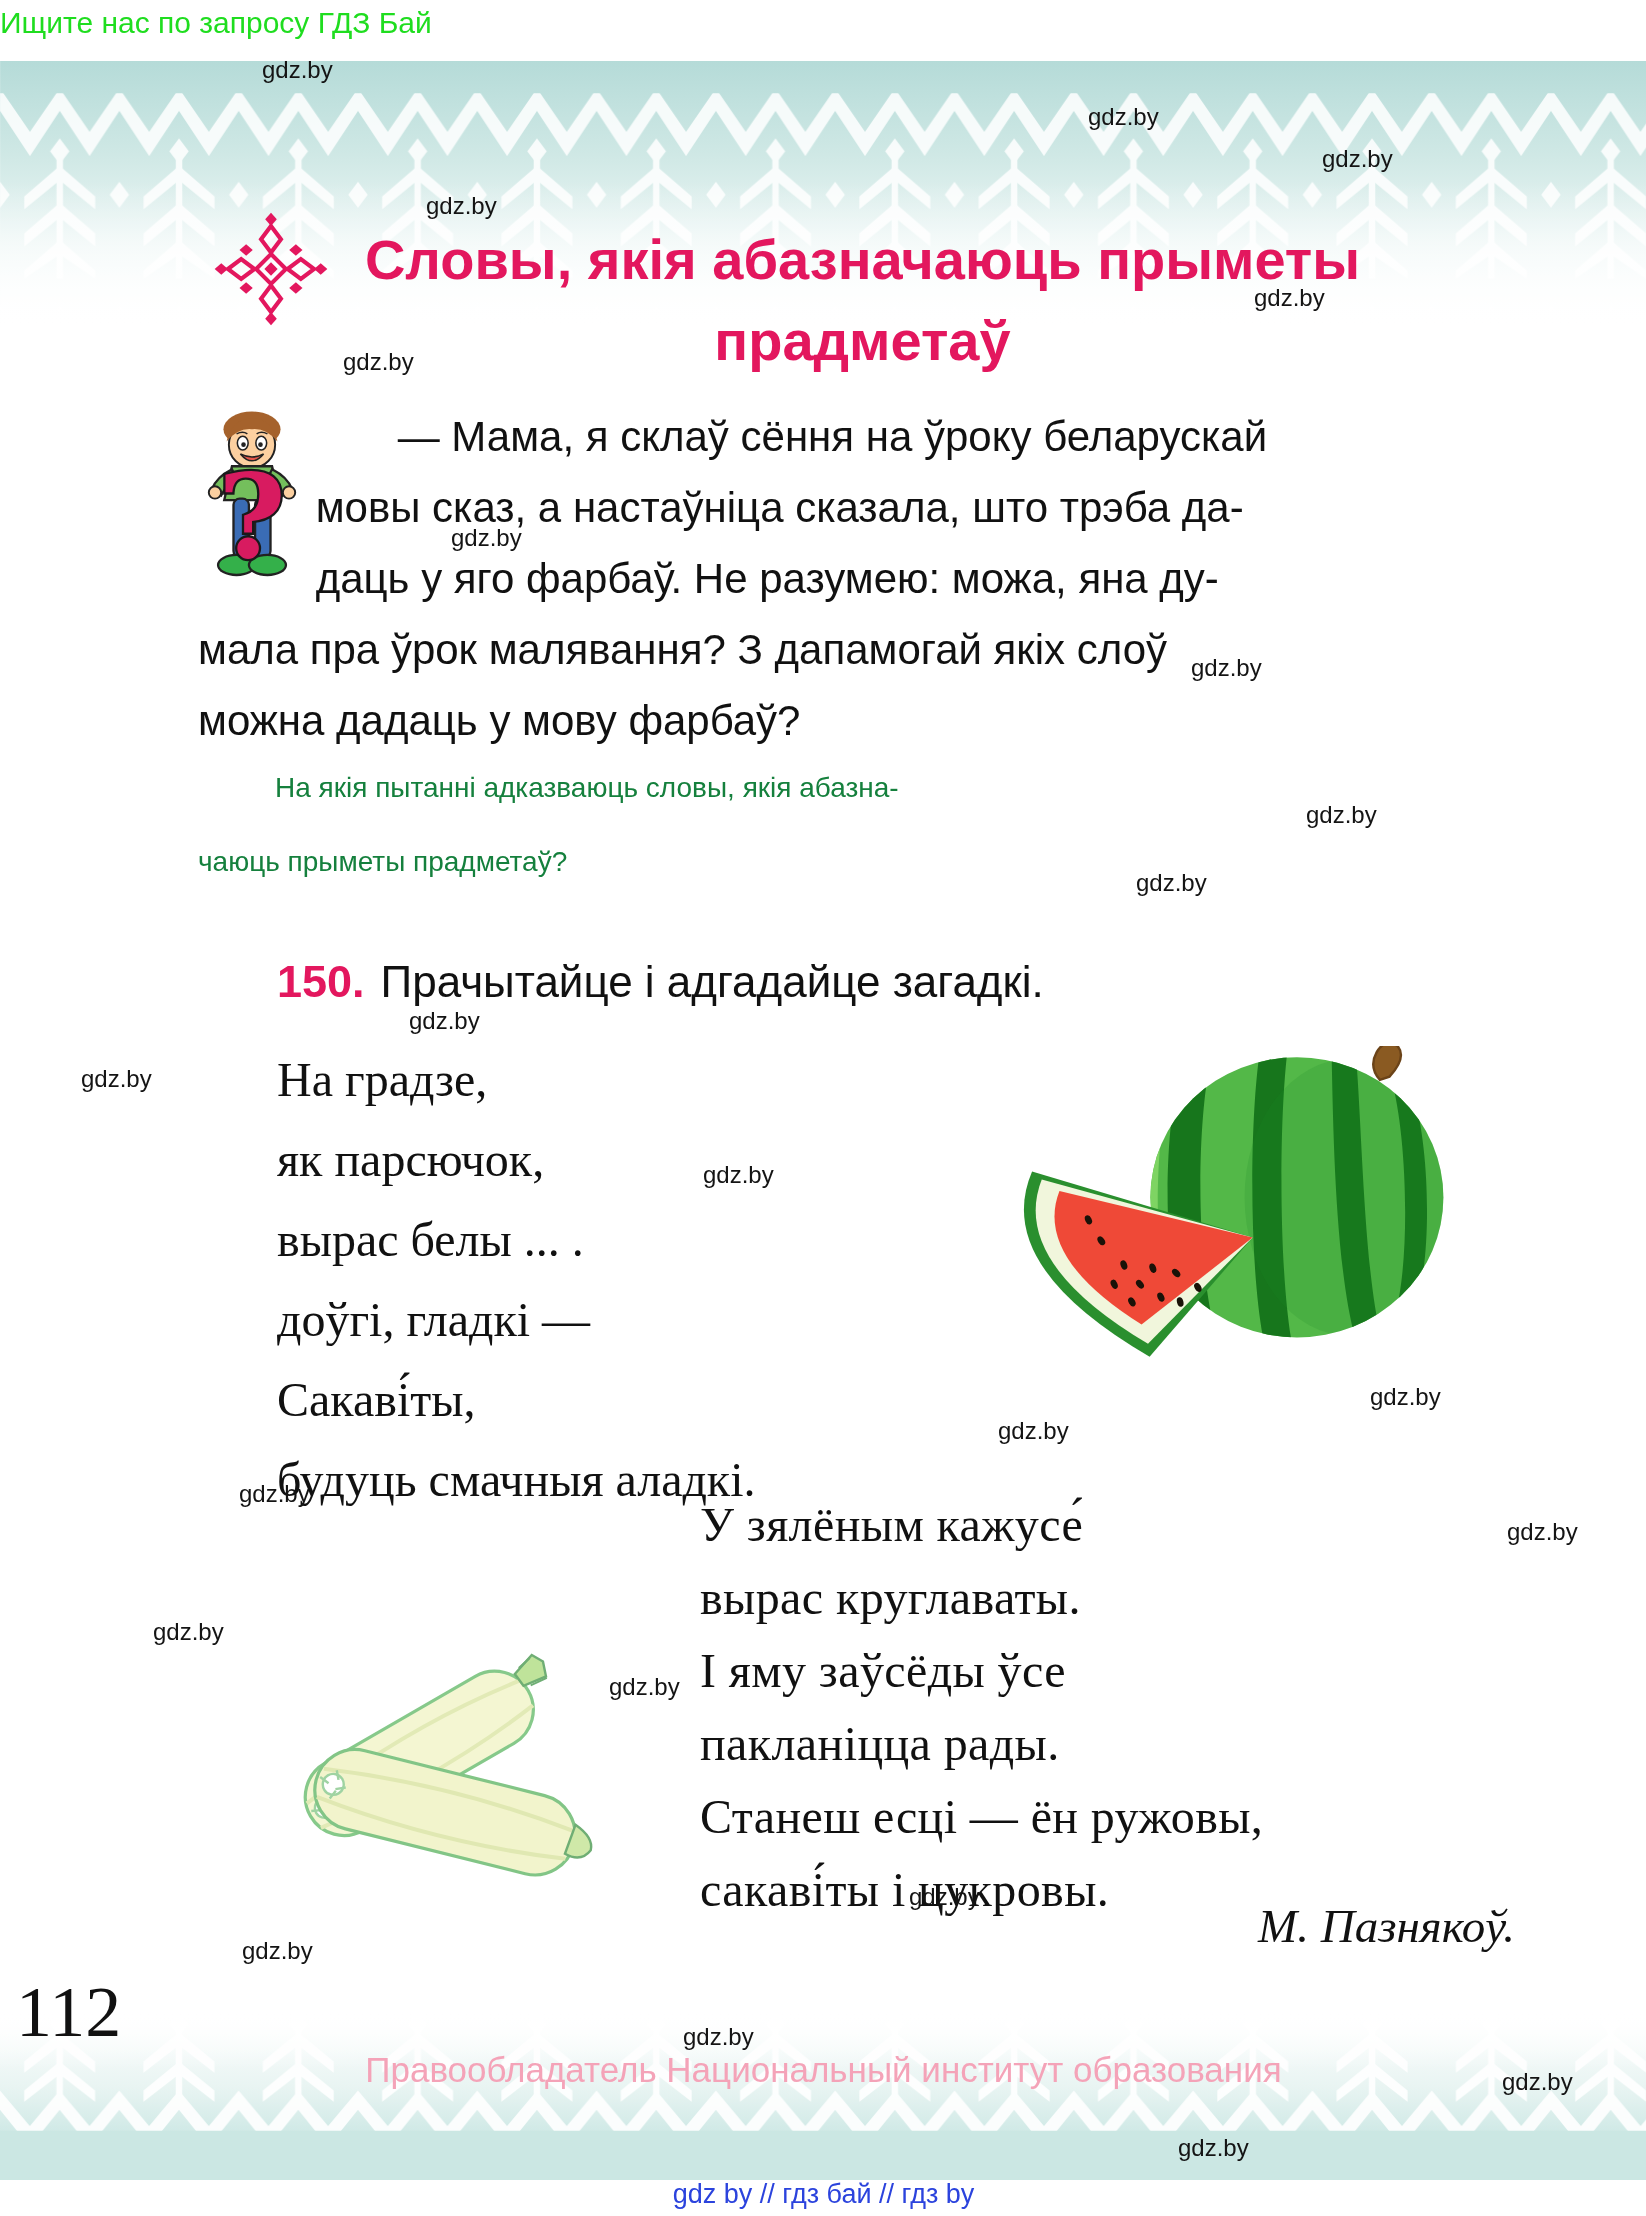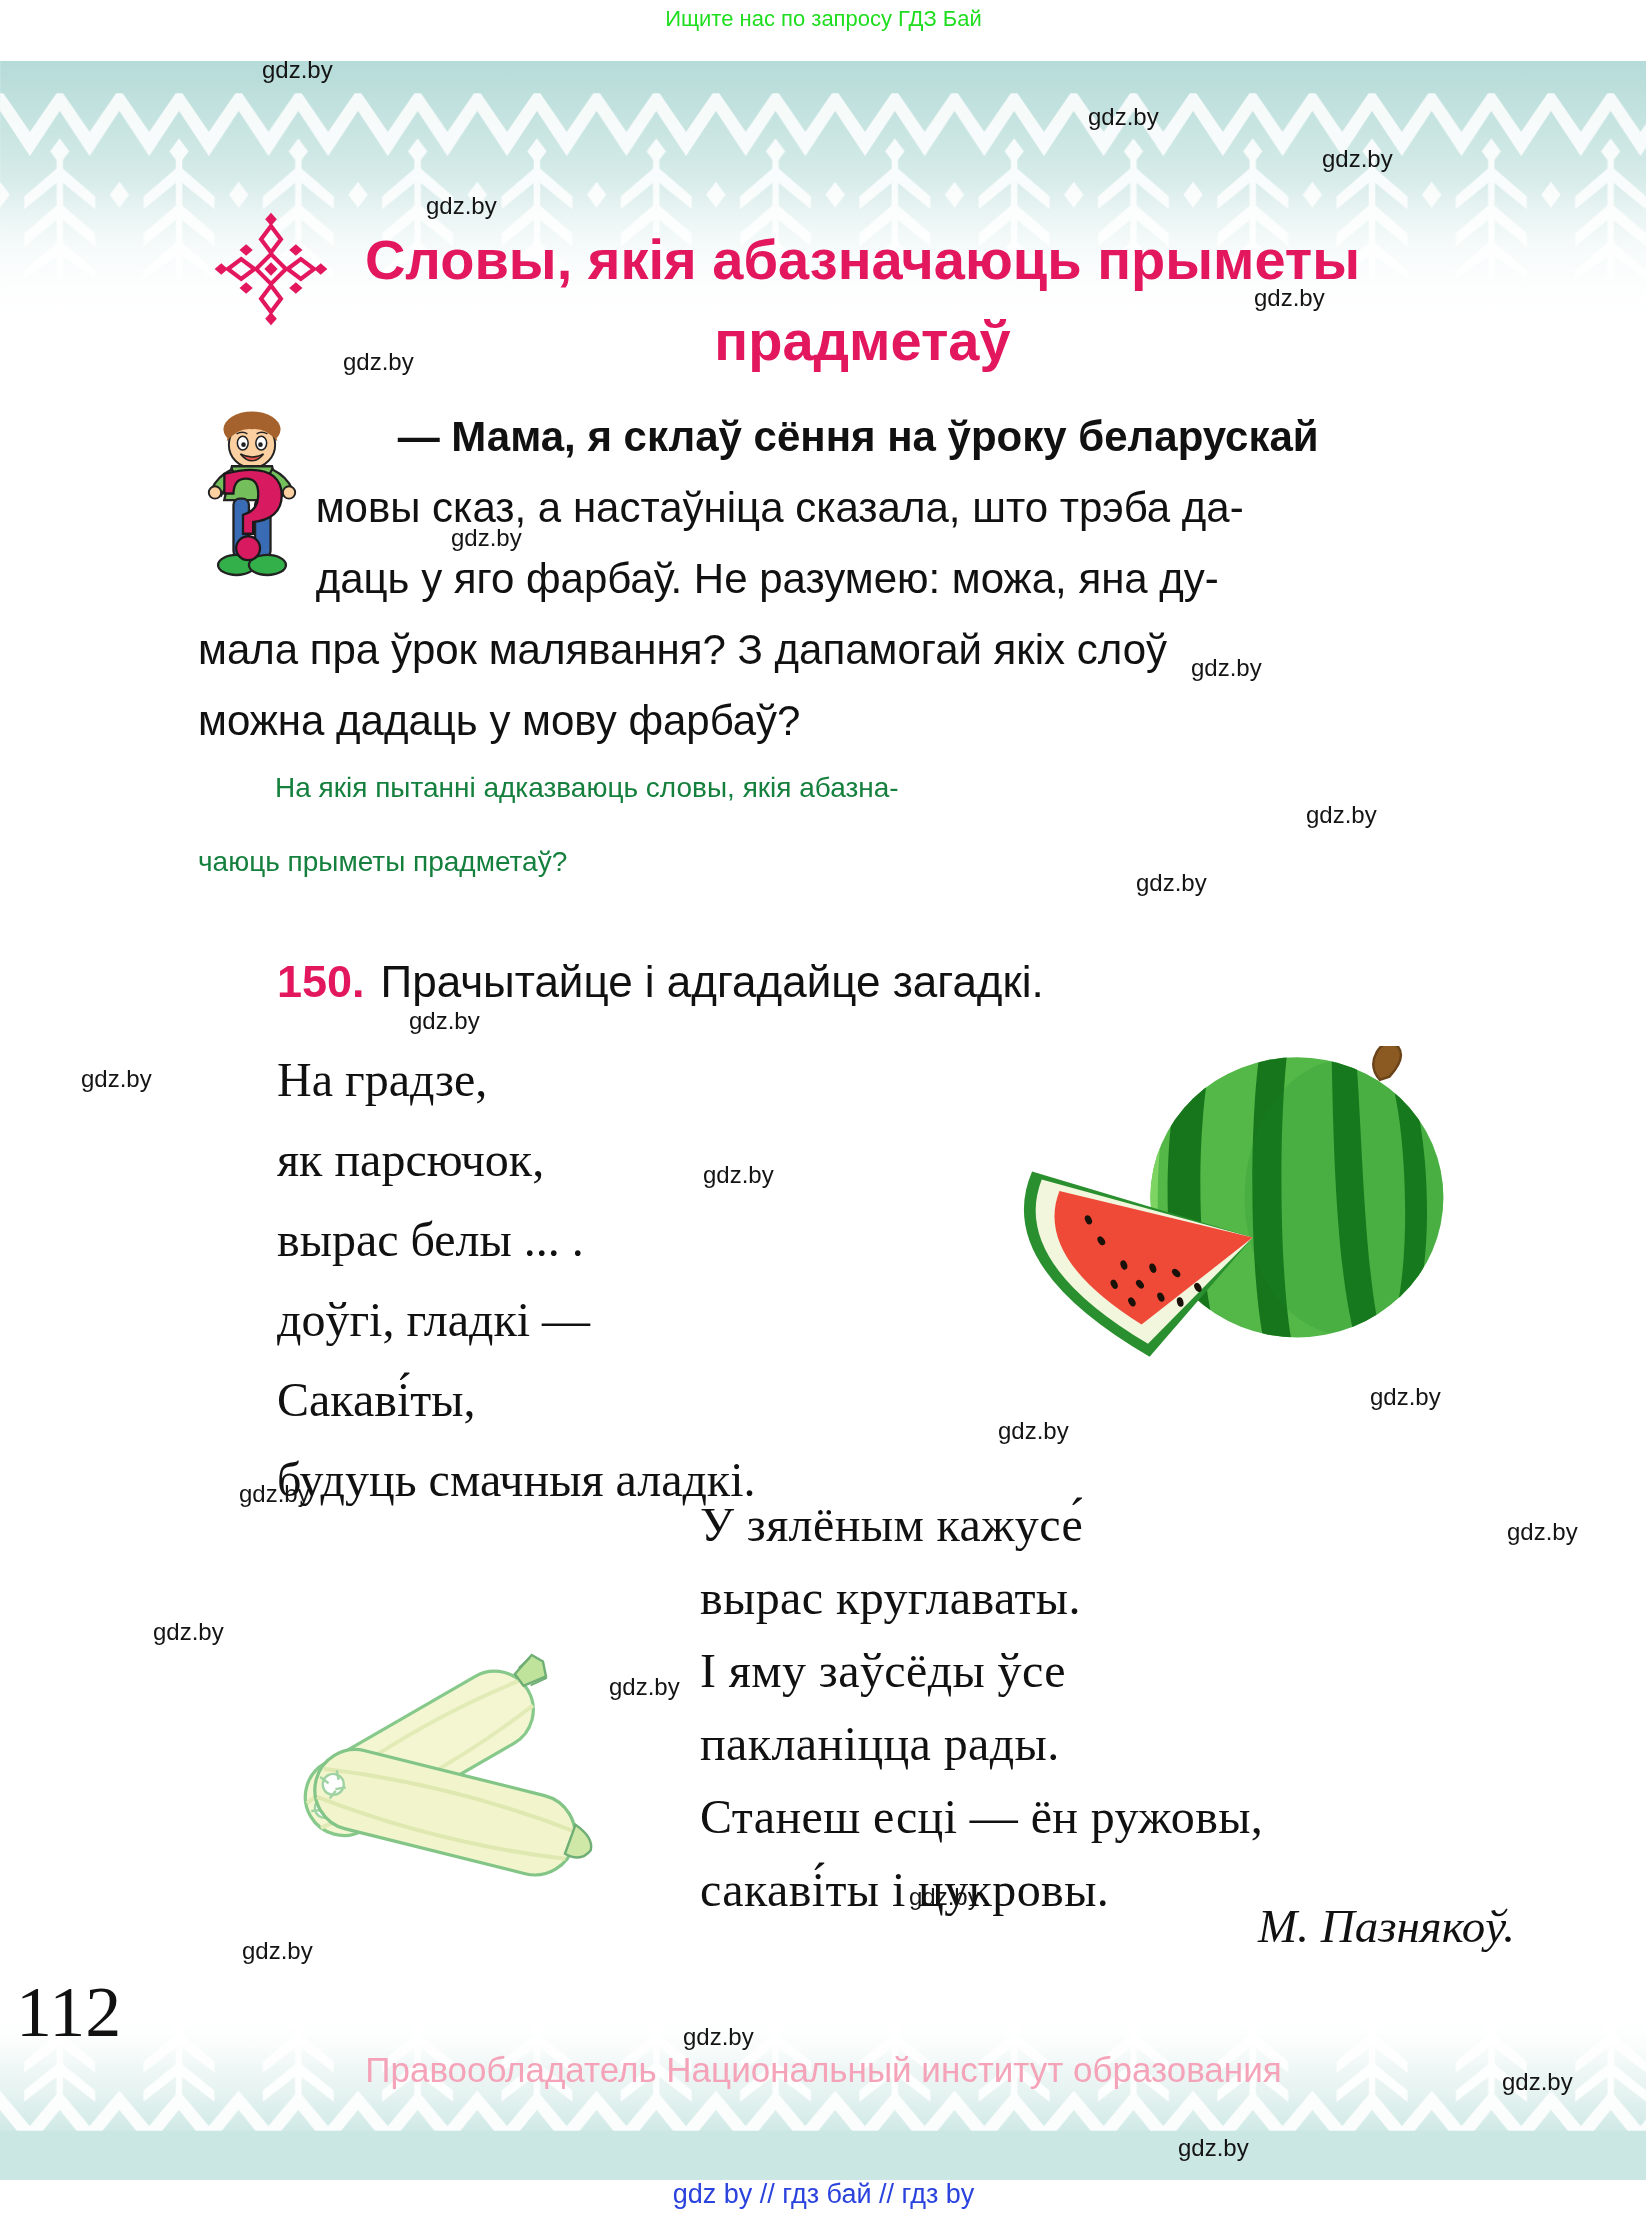--- a/index.html
+++ b/index.html
@@ -1,28 +1,28 @@
 <!DOCTYPE html>
 <html style="font-size:13px"><head>
 <meta charset="utf-8">
 <style>
   html,body{margin:0;padding:0;background:#ffffff;}
   .page{position:relative;width:1647px;height:2216px;background:#ffffff;overflow:hidden;
         font-family:"Liberation Sans",sans-serif;color:#111;}
-  .promo{position:absolute;left:0;top:6.4px;width:100%;text-align:center;
-         font-size:22px;color:#1fdd1f;}
+  .promo{position:absolute;left:0;top:6.4px;width:100%;text-align:left;
+         font-size:30px;color:#1fdd1f;}
   .band{position:absolute;left:0;}
   .wm{position:absolute;font-size:24px;color:#141414;white-space:nowrap;z-index:5;}
   .title{position:absolute;left:274px;top:219px;width:1177px;text-align:center;
          font-weight:bold;font-size:56px;line-height:81px;color:#e3175e;z-index:2;}
   .orn-icon{position:absolute;left:213px;top:211px;width:116px;height:116px;z-index:2;}
   .intro{position:absolute;left:198px;top:401px;width:1290px;font-size:42px;
          line-height:71px;z-index:2;}
   .intro .ln{white-space:nowrap;}
-  .intro .ln.first{text-indent:82px;font-weight:bold;}
+  .intro .ln.first{text-indent:82px;}
   .boy{float:left;width:108px;height:197px;margin:4.8px 9.7px 0 0;}
   .question{position:absolute;left:198px;top:751px;width:1306px;font-size:28px;
             line-height:74px;color:#15803d;z-index:2;}
   .question .ln{white-space:nowrap;}
   .question .ln.first{text-indent:77px;}
   .exercise{position:absolute;left:277px;top:956px;font-size:44px;z-index:2;white-space:nowrap;}
   .ex-num{color:#e3175e;font-weight:bold;font-size:45px;margin-right:16px;}
   .riddle1{position:absolute;left:277px;top:1040px;font-family:Liberation Serif, serif;
            font-size:48px;line-height:80px;z-index:2;}
   .riddle2{position:absolute;left:700px;top:1488px;font-family:"Liberation Serif",serif;

